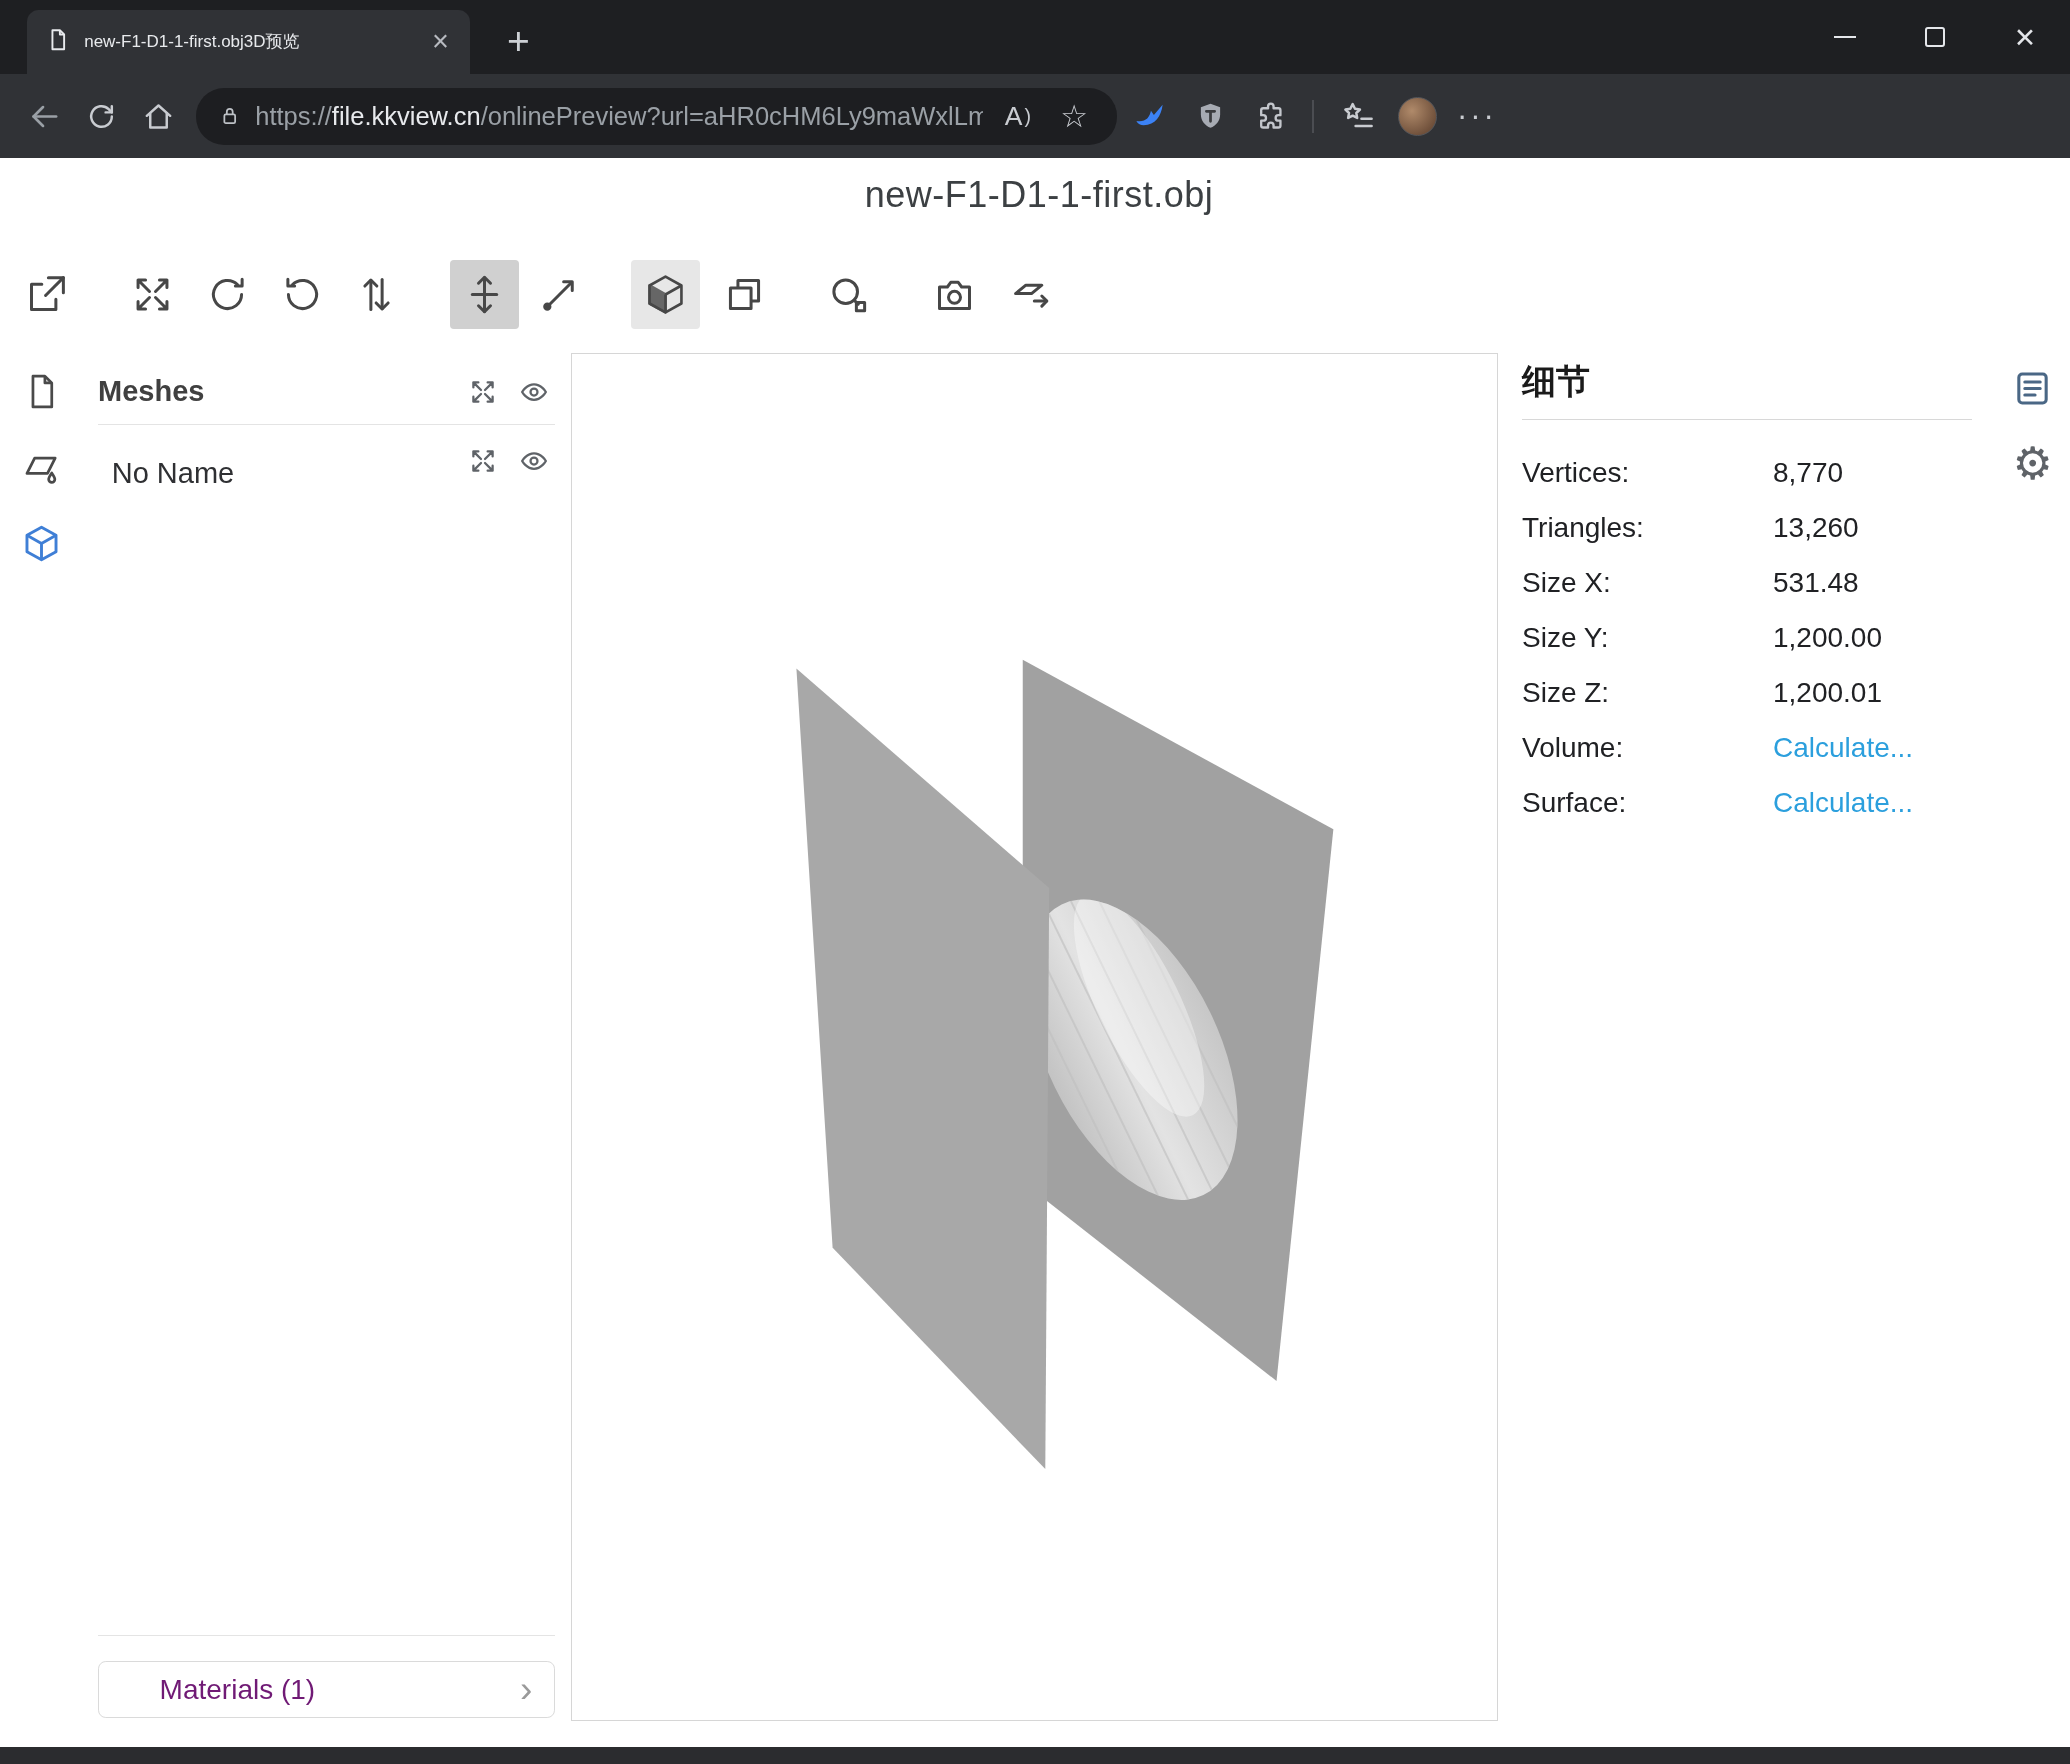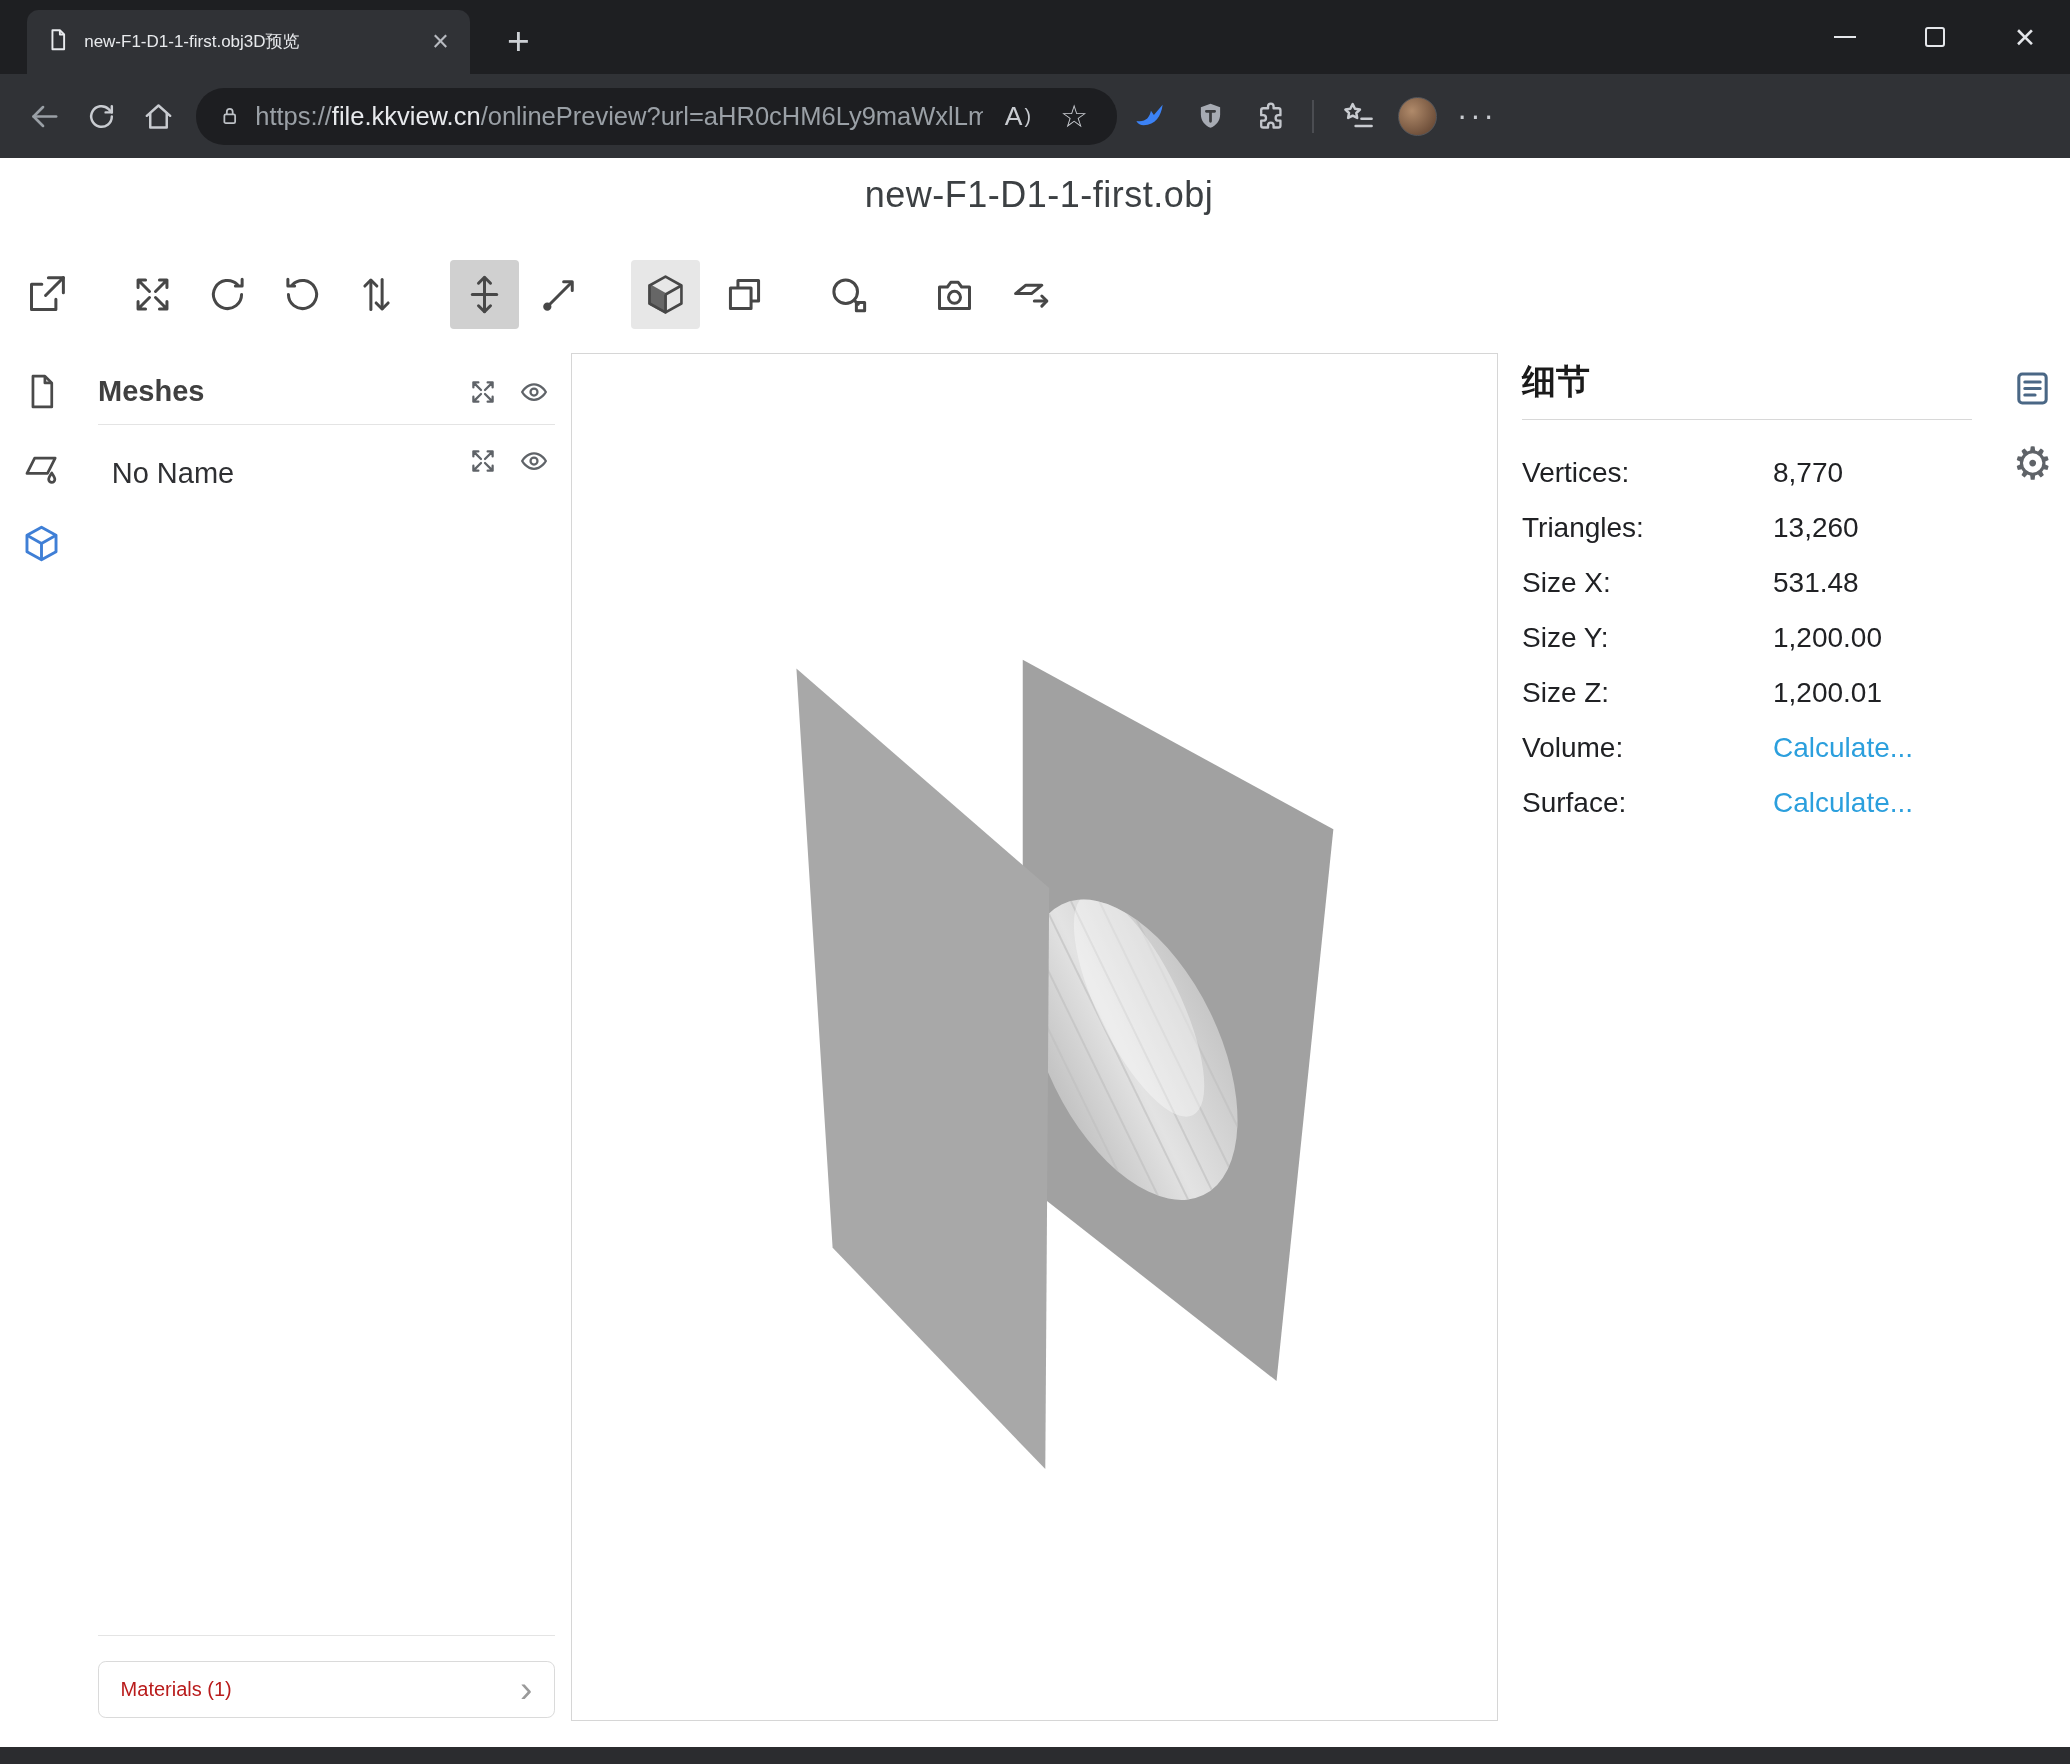--- a/index.html
+++ b/index.html
@@ -61,21 +61,21 @@
   .mini-btn { width:43px; height:43px; display:flex; align-items:center; justify-content:center; color:#5f6368; }
   .mini-btn svg { width:30px; height:30px; }
   .hdr-icons { margin-left:auto; display:flex; gap:7.8px; }
   .panel-divider { border-bottom:1px solid #e4e4e4; margin-top:5.9px; }
   .mesh-row { height:57px; display:flex; align-items:center; padding-left:13.7px; margin-top:7.8px; }
   .mesh-row .label { font-size:29px; color:#2f3033;margin-top:25px; }
 
   .materials-area { position:absolute; left:98px; top:1629px; width:457px; }
   .materials-btn { margin-top:25.5px; height:57px; border:1px solid #dadada; border-radius:7.8px;
                    display:flex; align-items:center; padding:0 21.6px; }
-  .materials-btn .label { font-size:20px; color:#b91c1c; }
+  .materials-btn .label { font-size:28px; color:#701a75;margin-left:39px; }
   .materials-btn .chevron { margin-left:auto; font-size:37px; color:#9a9a9a; line-height:1; }
 
   .viewport { position:absolute; left:571px; top:353px; width:927px; height:1368px;
               border:1px solid #d6d6d6; background:#fff; }
   .viewport svg { display:block; }
 
   .details-panel { position:absolute; left:1522px; top:356px; width:450px; }
   .details-heading { font-size:34px; font-weight:700; color:#1a1a1a; height:51px; display:flex; align-items:center; }
   .details-divider { border-bottom:1px solid #d8d8d8; margin-top:11.8px; }
   .details-rows { margin-top:25.5px; }

